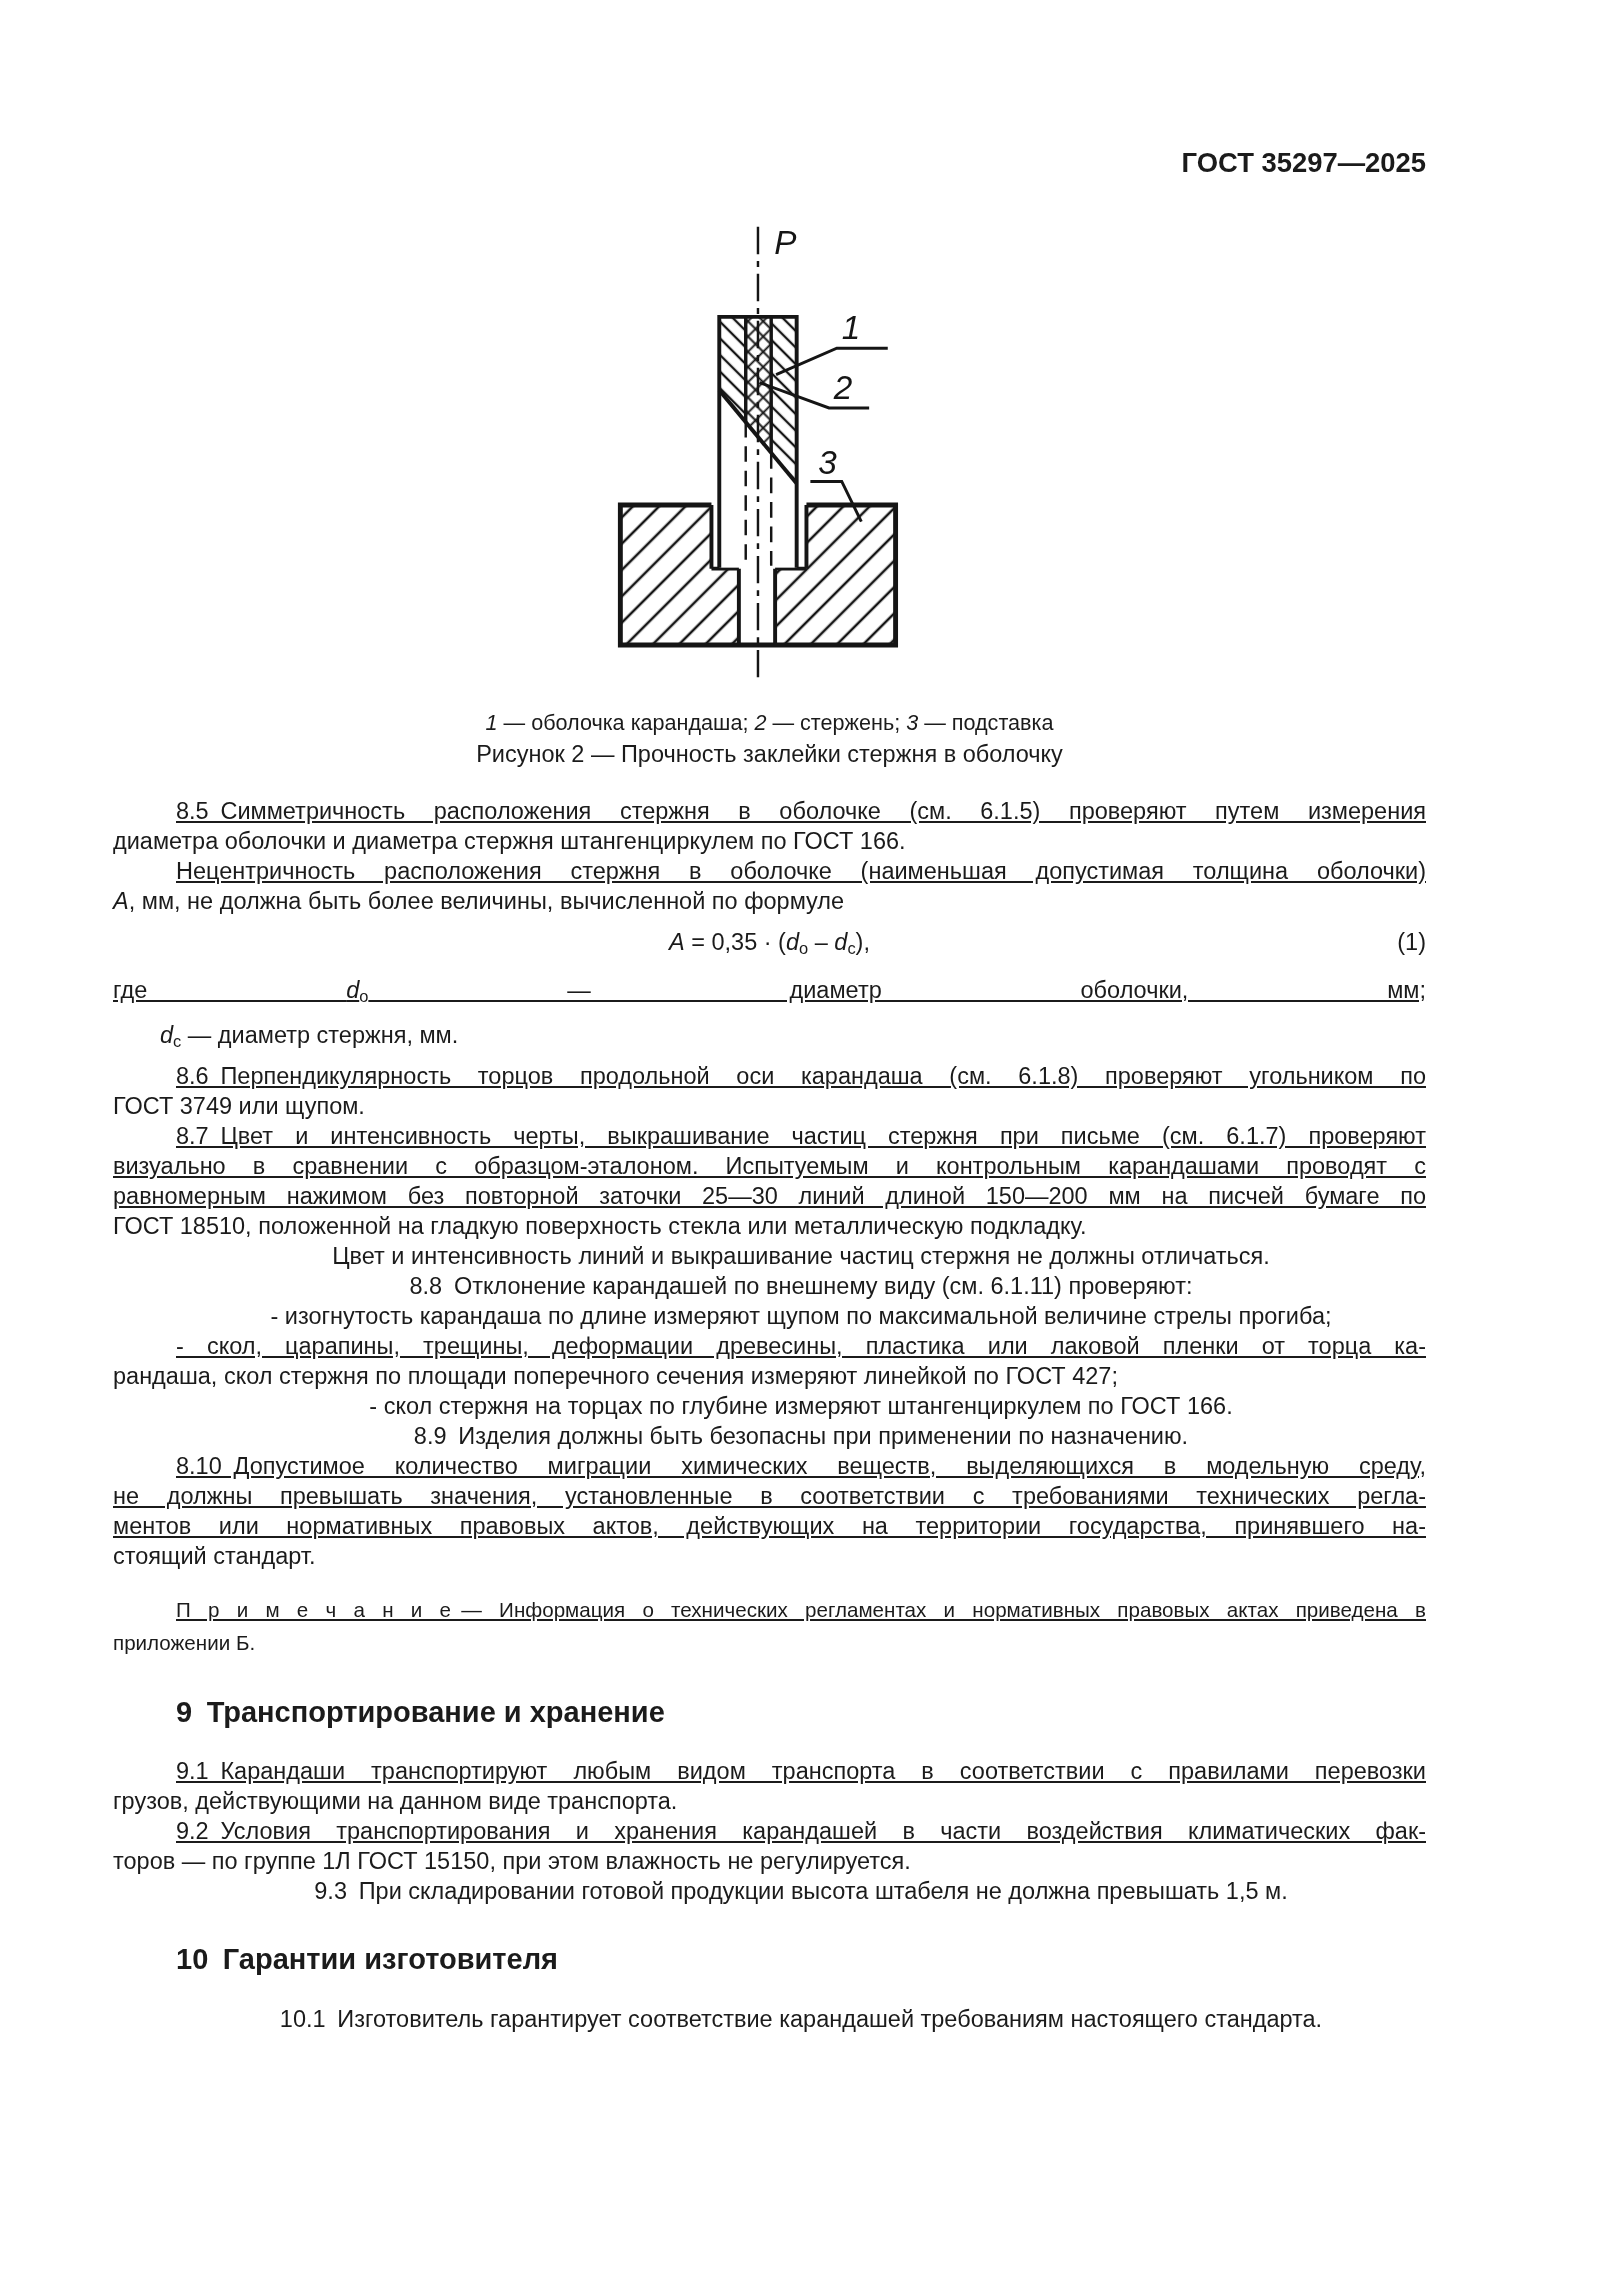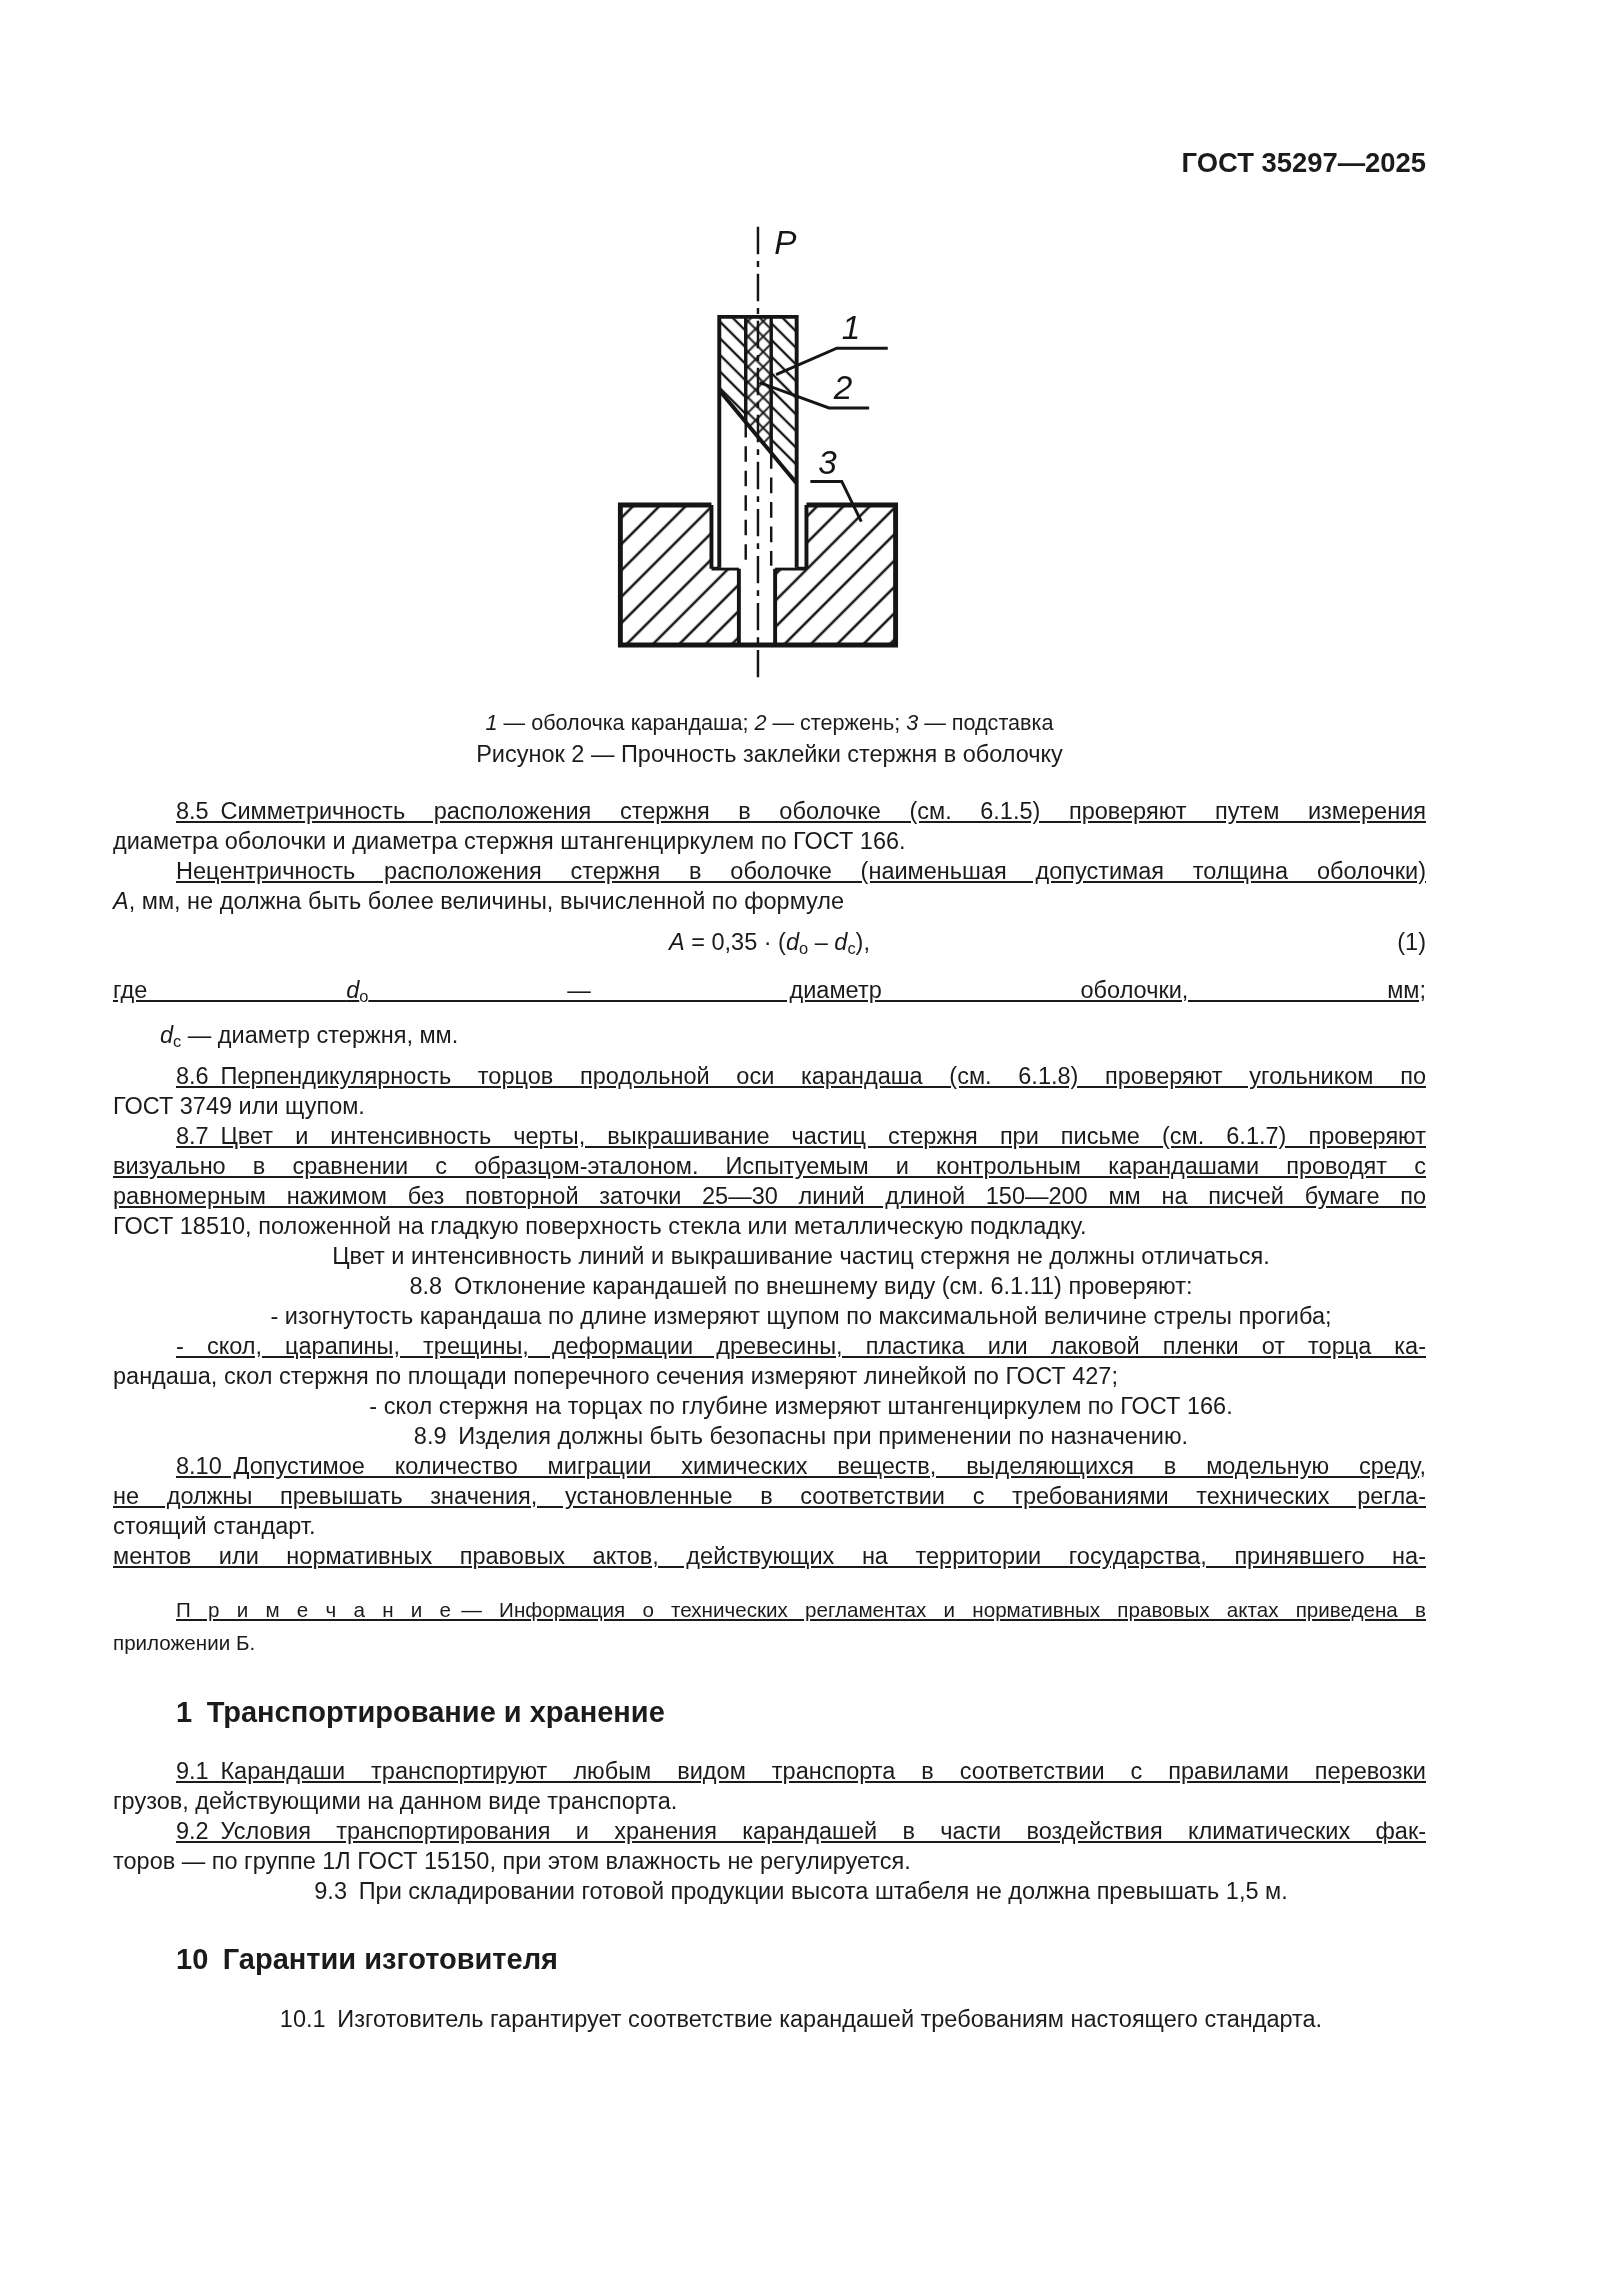--- a/index.html
+++ b/index.html
@@ -145,29 +145,29 @@
       </div>
       <div class="blk p">
         <div class="line ind">- скол стержня на торцах по глубине измеряют штангенциркулем по ГОСТ 166.</div>
       </div>
       <div class="blk p">
         <div class="line ind">8.9 Изделия должны быть безопасны при применении по назначению.</div>
       </div>
       <div class="blk p">
         <div class="line jfull ind">8.10 Допустимое количество миграции химических веществ, выделяющихся в модельную среду,</div>
         <div class="line jfull">не должны превышать значения, установленные в соответствии с требованиями технических регла-</div>
+        <div class="line jfull">ментов или нормативных правовых актов, действующих на территории государства, принявшего на-</div>
         <div class="line">стоящий стандарт.</div>
-        <div class="line jfull">ментов или нормативных правовых актов, действующих на территории государства, принявшего на-</div>
       </div>
       <div class="blk note">
         <div class="line jfull ind">П р и м е ч а н и е — Информация о технических регламентах и нормативных правовых актах приведена в</div>
         <div class="line">приложении Б.</div>
       </div>
       <div class="blk h">
-        <div class="line">1 Транспортирование и хранение</div>
+        <div class="line">9 Транспортирование и хранение</div>
       </div>
       <div class="blk p">
         <div class="line jfull ind">9.1 Карандаши транспортируют любым видом транспорта в соответствии с правилами перевозки</div>
         <div class="line">грузов, действующими на данном виде транспорта.</div>
       </div>
       <div class="blk p">
         <div class="line jfull ind">9.2 Условия транспортирования и хранения карандашей в части воздействия климатических фак-</div>
         <div class="line">торов — по группе 1Л ГОСТ 15150, при этом влажность не регулируется.</div>
       </div>
       <div class="blk p">

